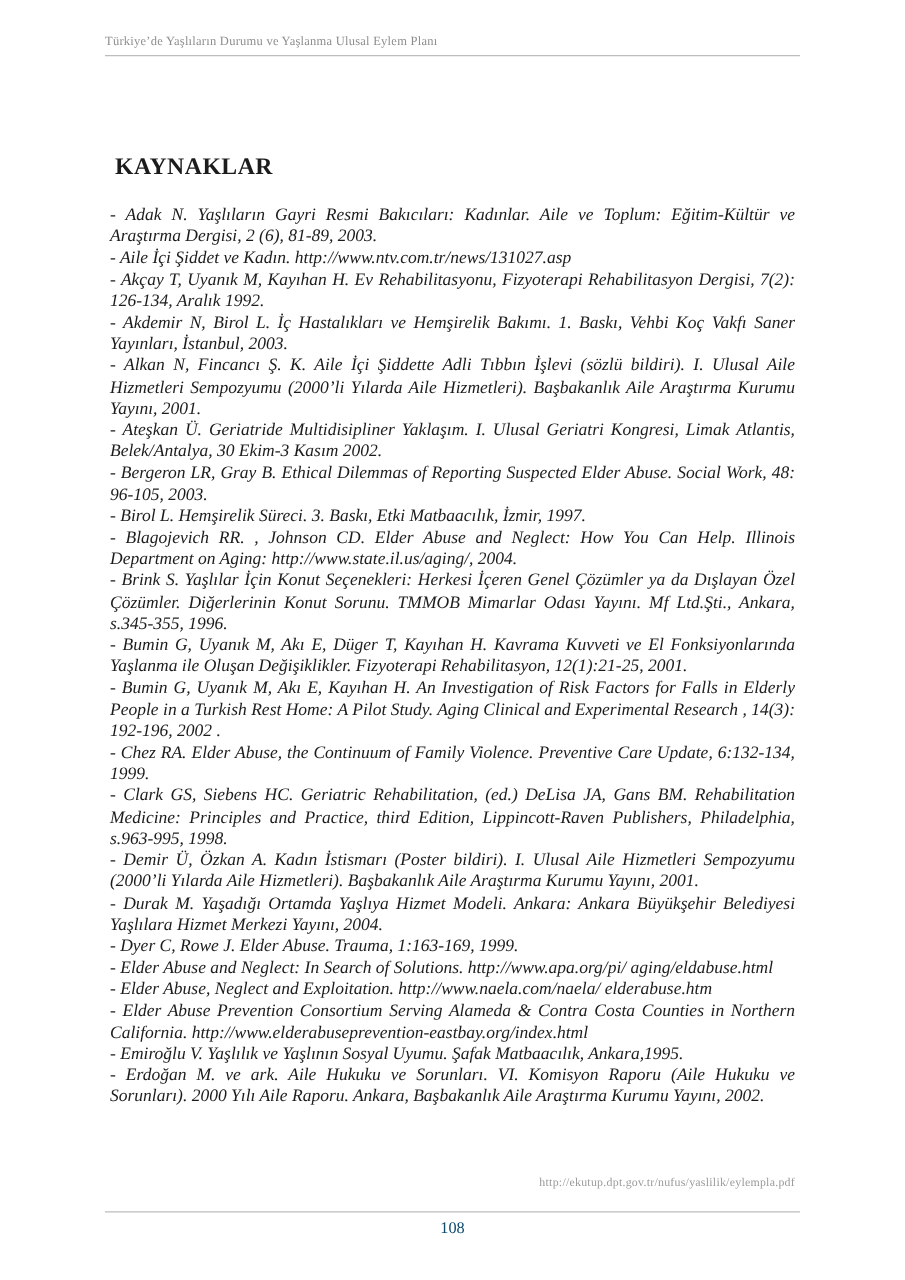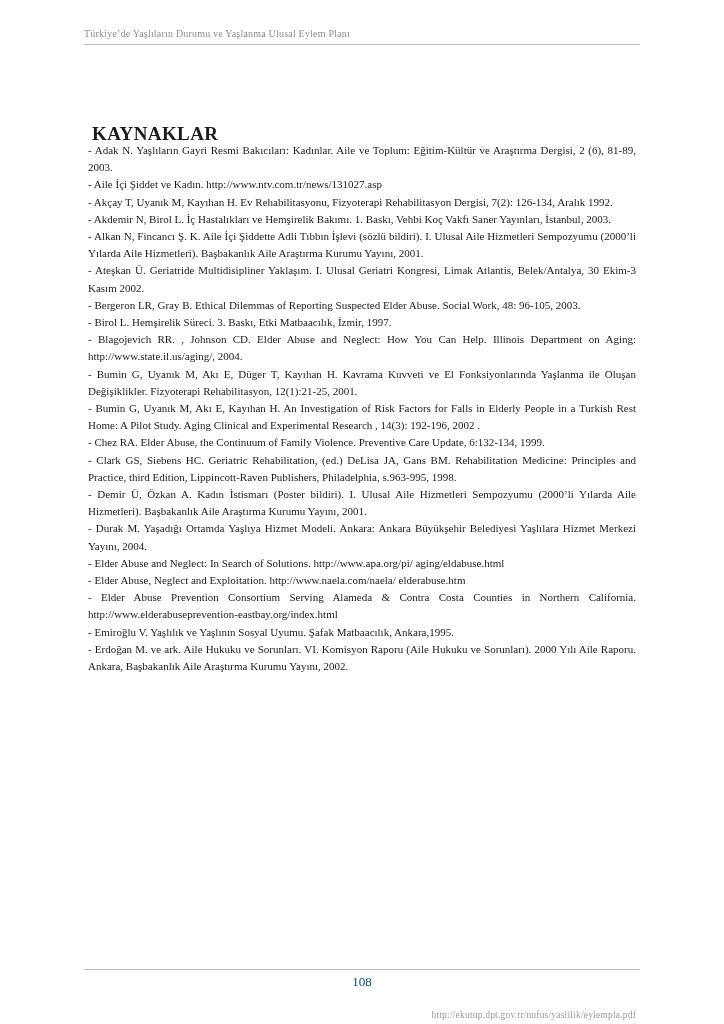--- a/index.html
+++ b/index.html
@@ -24,42 +24,43 @@
   }
   .doc-title{
     position:absolute;
     top:119px;left:88px;
     font-size:14.5px;
     font-weight:bold;
     letter-spacing:0.4px;
   }
   .refs{
     position:absolute;
-    top:142px;left:88px;width:548px;
-    font-size:11px;
+    top:164px;left:88px;width:548px;
+    font-size:14px;
     line-height:17.2px;
     text-align:justify;
+    font-style:italic;
   }
   .refs p.ref{margin:0;padding:0;}
   .footer-line{
     position:absolute;
     top:969px;left:84px;width:556px;
     border-top:1px solid #bdbdbd;
     height:0;
   }
   .page-number{
     position:absolute;
     top:974px;left:0;width:724px;
     text-align:center;
     font-size:13px;
     color:#0c4a6e;
   }
   .footer-url{
     position:absolute;
-    top:1010px;right:88px;
+    top:942px;right:88px;
     font-size:9.5px;
     color:#9a9a9a;
     letter-spacing:0.2px;
   }
 </style>
 </head>
 <body>
 
 <div class="page">
 
@@ -70,26 +71,28 @@
   <div class="refs">
       <p class="ref">- Adak N. Yaşlıların Gayri Resmi Bakıcıları: Kadınlar. Aile ve Toplum: Eğitim-Kültür ve Araştırma Dergisi, 2 (6), 81-89, 2003.</p>
       <p class="ref">- Aile İçi Şiddet ve Kadın. http://www.ntv.com.tr/news/131027.asp</p>
       <p class="ref">- Akçay T, Uyanık M, Kayıhan H. Ev Rehabilitasyonu, Fizyoterapi Rehabilitasyon Dergisi, 7(2): 126-134, Aralık 1992.</p>
       <p class="ref">- Akdemir N,  Birol L. İç Hastalıkları ve Hemşirelik Bakımı. 1. Baskı, Vehbi Koç Vakfı Saner Yayınları, İstanbul, 2003.</p>
       <p class="ref">- Alkan N, Fincancı Ş. K. Aile İçi Şiddette Adli Tıbbın İşlevi (sözlü bildiri). I. Ulusal Aile Hizmetleri Sempozyumu (2000’li Yılarda Aile Hizmetleri). Başbakanlık Aile Araştırma Kurumu Yayını, 2001.</p>
       <p class="ref">- Ateşkan Ü. Geriatride Multidisipliner Yaklaşım. I. Ulusal Geriatri Kongresi, Limak Atlantis, Belek/Antalya, 30 Ekim-3 Kasım 2002.</p>
       <p class="ref">- Bergeron LR, Gray B. Ethical Dilemmas of Reporting Suspected Elder Abuse. Social Work, 48: 96-105, 2003.</p>
       <p class="ref">- Birol L. Hemşirelik Süreci. 3. Baskı, Etki Matbaacılık, İzmir, 1997.</p>
       <p class="ref">- Blagojevich RR. , Johnson CD. Elder Abuse and Neglect: How You Can Help. Illinois Department on Aging: http://www.state.il.us/aging/, 2004.</p>
+      <p class="ref">- Brink S. Yaşlılar İçin Konut Seçenekleri: Herkesi İçeren Genel Çözümler ya da Dışlayan Özel Çözümler. Diğerlerinin Konut Sorunu. TMMOB Mimarlar Odası Yayını. Mf Ltd.Şti., Ankara,  s.345-355, 1996.</p>
       <p class="ref">- Bumin G, Uyanık M, Akı E, Düger T, Kayıhan H. Kavrama Kuvveti ve El Fonksiyonlarında Yaşlanma ile Oluşan Değişiklikler. Fizyoterapi Rehabilitasyon, 12(1):21-25, 2001.</p>
       <p class="ref">- Bumin G, Uyanık M, Akı E, Kayıhan H. An Investigation of Risk Factors for Falls in Elderly People in a Turkish Rest Home: A Pilot Study. Aging Clinical and Experimental Research , 14(3): 192-196, 2002 .</p>
       <p class="ref">- Chez RA. Elder Abuse, the Continuum of Family Violence. Preventive Care Update, 6:132-134, 1999.</p>
       <p class="ref">- Clark GS, Siebens HC. Geriatric Rehabilitation, (ed.) DeLisa JA, Gans BM. Rehabilitation Medicine: Principles and Practice, third Edition, Lippincott-Raven Publishers, Philadelphia, s.963-995, 1998.</p>
       <p class="ref">- Demir Ü, Özkan A. Kadın İstismarı (Poster bildiri). I. Ulusal Aile Hizmetleri Sempozyumu (2000’li Yılarda Aile Hizmetleri).  Başbakanlık Aile Araştırma Kurumu Yayını, 2001.</p>
       <p class="ref">- Durak M. Yaşadığı Ortamda Yaşlıya Hizmet Modeli. Ankara: Ankara Büyükşehir Belediyesi Yaşlılara Hizmet Merkezi Yayını, 2004.</p>
+      <p class="ref">- Dyer C, Rowe J.  Elder Abuse. Trauma, 1:163-169, 1999.</p>
       <p class="ref">- Elder Abuse and Neglect: In Search of Solutions. http://www.apa.org/pi/ aging/eldabuse.html</p>
       <p class="ref">- Elder Abuse, Neglect and Exploitation. http://www.naela.com/naela/ elderabuse.htm</p>
       <p class="ref">- Elder Abuse Prevention Consortium Serving Alameda &amp; Contra Costa Counties in Northern California. http://www.elderabuseprevention-eastbay.org/index.html</p>
       <p class="ref"> - Emiroğlu V. Yaşlılık ve Yaşlının Sosyal Uyumu. Şafak Matbaacılık, Ankara,1995.</p>
       <p class="ref">- Erdoğan M. ve ark. Aile Hukuku ve Sorunları. VI. Komisyon Raporu (Aile Hukuku ve Sorunları). 2000 Yılı Aile Raporu. Ankara, Başbakanlık Aile Araştırma Kurumu Yayını, 2002.</p>
     </div>
 
   <div class="footer-line"></div>
 
   <div class="page-number">108</div>

